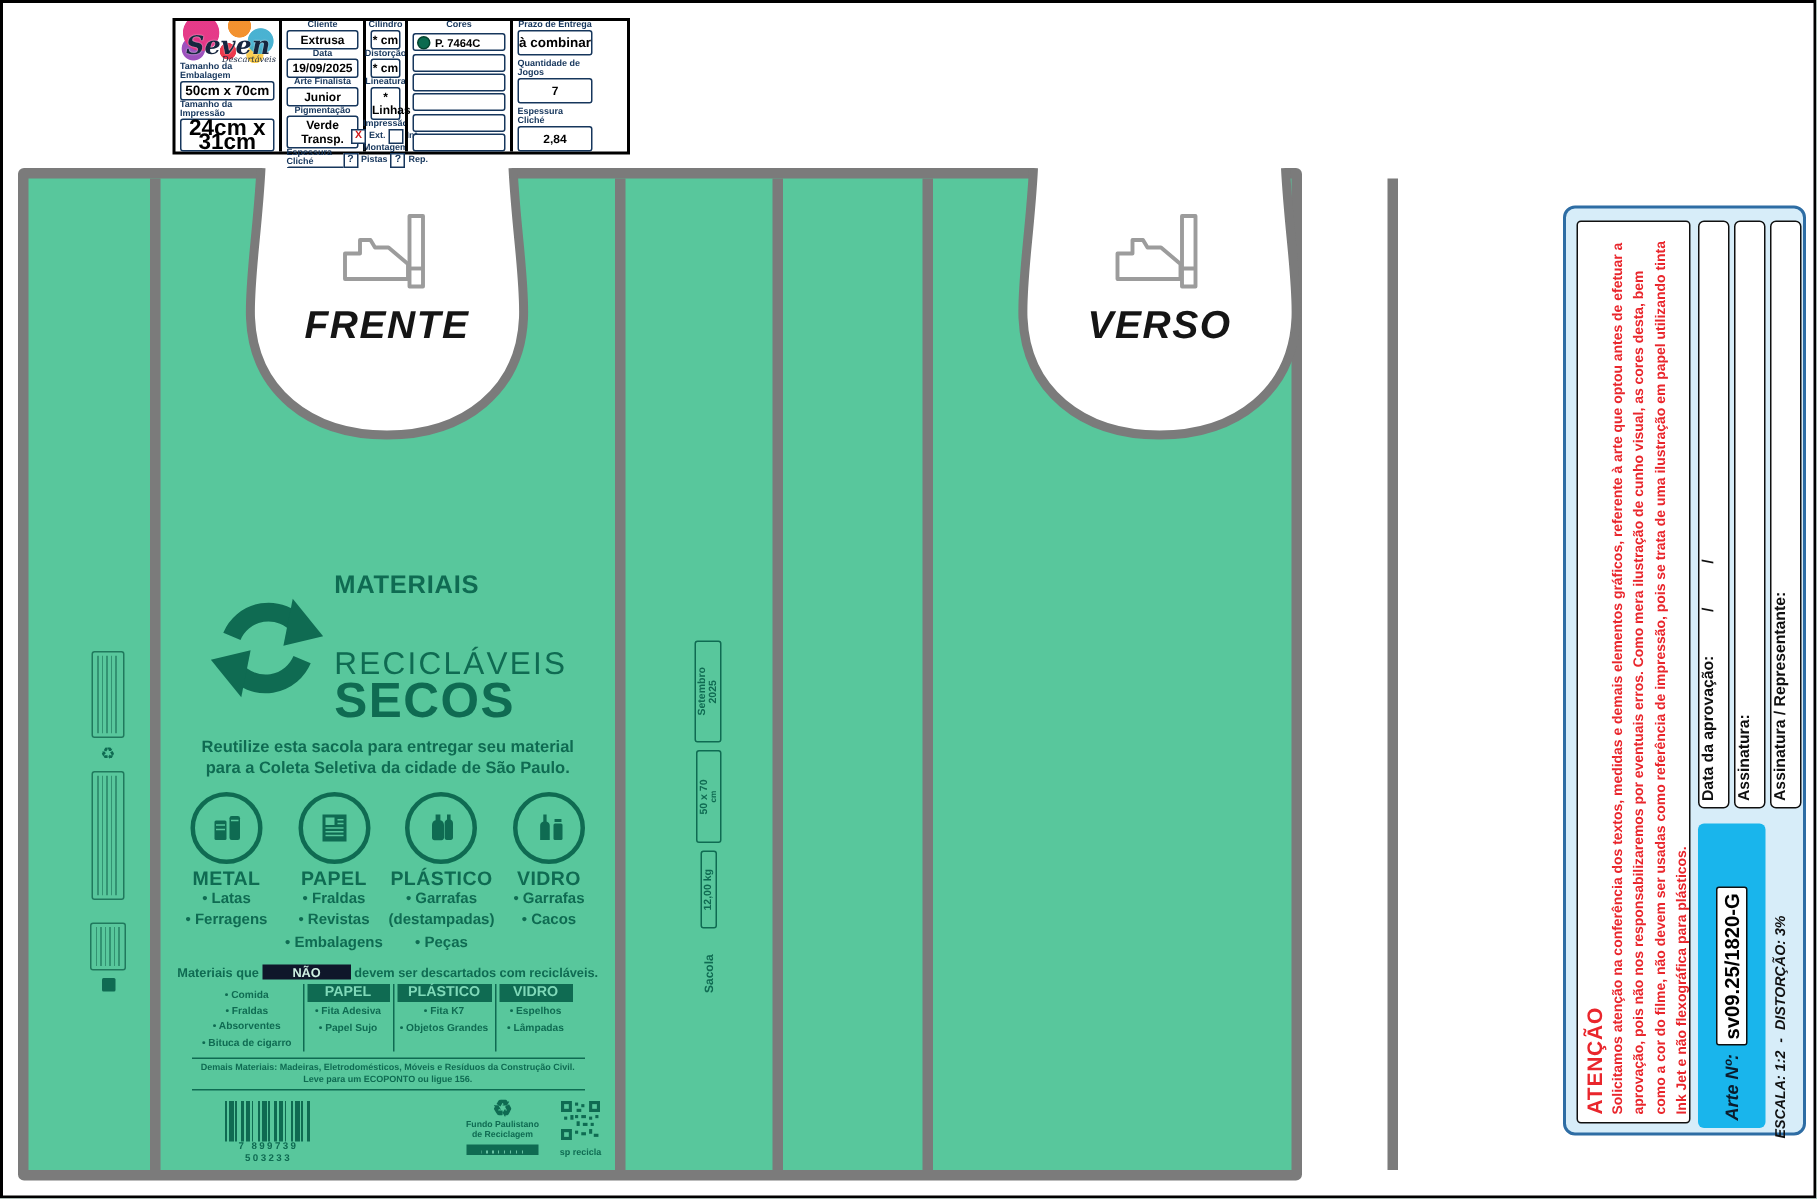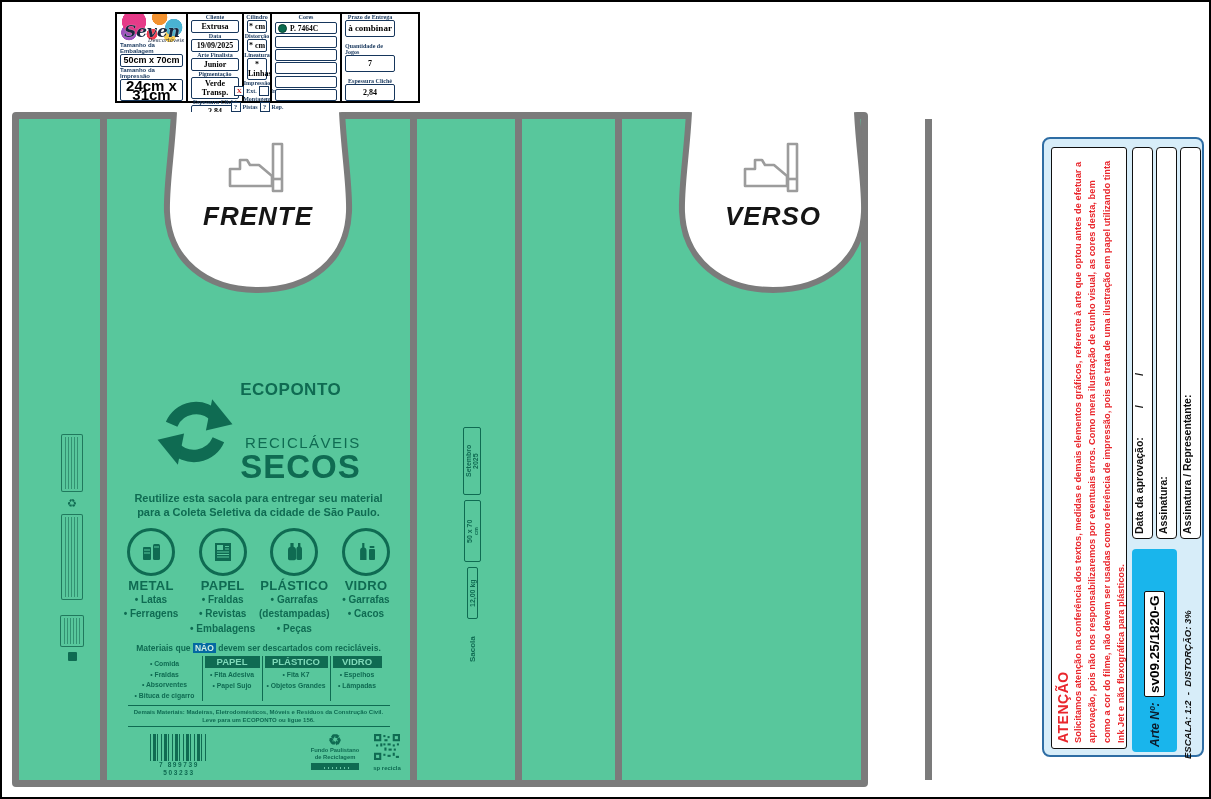--- a/index.html
+++ b/index.html
@@ -6,21 +6,21 @@
   .page{position:relative;width:1211px;height:799px;background:#fff;border:2px solid #000;
         box-sizing:border-box;font-family:"Liberation Sans",sans-serif;overflow:hidden;}
   .abs{position:absolute;}
   .vert{writing-mode:vertical-rl;transform:rotate(180deg);}
   .pre{white-space:pre;}
 
   
   .ticket{left:113px;top:10px;width:305px;height:91px;border:2.5px solid #000;background:#fff;
           display:flex;box-sizing:border-box;}
   .tcol{box-sizing:border-box;padding:0 3px;display:flex;flex-direction:column;justify-content:space-between;}
-  .tcol+.tcol{border-left:2px solid #000;font-family:Liberation Serif, serif;}
+  .tcol+.tcol{border-left:2px solid #000;}
   .ff{display:flex;flex-direction:column;align-items:center;}
   .ff .lbl{font-size:6px;line-height:6px;color:#16365c;font-weight:bold;}
   .ff .val{border:1.2px solid #16365c;border-radius:2px;background:#fff;font-weight:bold;
            font-size:8px;line-height:9px;text-align:center;width:100%;box-sizing:border-box;padding:1px 0;color:#000;}
   .cb{display:inline-block;width:8px;height:8px;border:1px solid #16365c;font-size:7px;line-height:8px;
       text-align:center;font-weight:bold;vertical-align:middle;background:#fff;}
   .cbrow{font-size:6px;font-weight:bold;color:#16365c;display:flex;align-items:center;gap:2px;justify-content:center;}
   .corebox{border:1.2px solid #16365c;border-radius:2px;background:#fff;height:10px;display:flex;align-items:center;
            gap:3px;padding:0 2px;}
   .dot{width:7px;height:7px;border-radius:50%;background:#0B6B4F;border:1px solid #05432f;flex:0 0 auto;}
@@ -38,30 +38,30 @@
 
   
   .bag{left:10px;top:110px;width:856px;height:675px;background:#58C79C;border:7px solid #7B7B7B;
        border-radius:4px;box-sizing:border-box;}
   .fold{position:absolute;top:0;width:7px;height:661px;background:#7B7B7B;}
   .sideword{font-weight:bold;font-style:italic;font-size:26px;letter-spacing:1px;color:#151515;text-align:center;}
   .green{color:#0F6B52;}
   .art{position:absolute;left:88px;top:262px;width:303px;color:#0F6B52;text-align:center;}
   .titlerow{display:flex;justify-content:center;align-items:center;gap:6px;}
   .t1{font-size:17px;font-weight:bold;letter-spacing:.5px;line-height:18px;text-align:left;}
-  .t2{font-size:15px;font-weight:normal;letter-spacing:1.5px;line-height:19px;text-align:right;margin-top:34px;}
+  .t2{font-size:21px;font-weight:normal;letter-spacing:1.5px;line-height:19px;text-align:right;margin-top:34px;}
   .t3{font-size:33px;font-weight:bold;letter-spacing:1px;line-height:30px;text-align:left;}
   .tag{font-size:11px;font-weight:bold;line-height:1.3;margin-top:9px;}
   .cats{display:flex;justify-content:space-between;padding:0 10px;margin-top:8px;}
   .cat{width:68px;display:flex;flex-direction:column;align-items:center;}
   .ring{width:42px;height:42px;border:3px solid #0F6B52;border-radius:50%;display:flex;align-items:center;justify-content:center;}
   .catname{font-size:13px;font-weight:bold;margin-top:2px;letter-spacing:.3px;}
   .catitems{font-size:10px;font-weight:bold;line-height:1.45;}
   .noline{font-size:8.5px;font-weight:bold;margin-top:7px;}
-  .nohl{background:#0369a1;color:#CFEFE2;padding:0 2px;}
+  .nohl{background:#0f172a;color:#CFEFE2;padding:0 20px;}
   .ftable{width:262px;margin:3px auto 0;display:grid;grid-template-columns:74px 60px 68px 54px;text-align:center;}
   .fcol{padding:0 2px;font-size:6.8px;font-weight:bold;line-height:1.55;}
   .fcol+.fcol{border-left:1px solid #0F6B52;}
   .fhead{background:#0F6B52;color:#7FD9B8;font-size:9.5px;font-weight:bold;line-height:12px;margin-bottom:2px;}
   .fnote{width:262px;margin:4px auto 0;border-top:1px solid #0F6B52;border-bottom:1px solid #0F6B52;
          padding:2px 0;font-size:6px;font-weight:bold;line-height:1.35;}
   .botrow{position:relative;height:46px;margin-top:5px;}
   .barcode{position:absolute;left:43px;top:2px;width:58px;}
   .bars{height:27px;background:repeating-linear-gradient(90deg,#0F6B52 0 1.5px,transparent 1.5px 3px,
         #0F6B52 3px 6px,transparent 6px 7px,#0F6B52 7px 8px,transparent 8px 11px);}
@@ -243,21 +243,21 @@
       <div class="titlerow">
         <svg width="78" height="82" viewBox="0 0 100 100">
           <g stroke="#0F6B52" stroke-width="16" fill="none">
             <path d="M20,40 A34,34 0 0 1 77,31"></path>
             <path d="M80,60 A34,34 0 0 1 23,69"></path>
           </g>
           <polygon points="72,8 98,40 64,48" fill="#0F6B52"></polygon>
           <polygon points="28,92 2,60 36,52" fill="#0F6B52"></polygon>
         </svg>
         <div>
-          <div class="t1">ECOPONTO</div>
+          <div class="t1">MATERIAIS</div>
           <div class="t2">RECICLÁVEIS</div>
           <div class="t3">SECOS</div>
         </div>
       </div>
       <div class="tag">
         <span>Reutilize esta sacola para entregar seu material</span><br>
         <span>para a Coleta Seletiva da cidade de São Paulo.</span>
       </div>
 
       <div class="cats">

